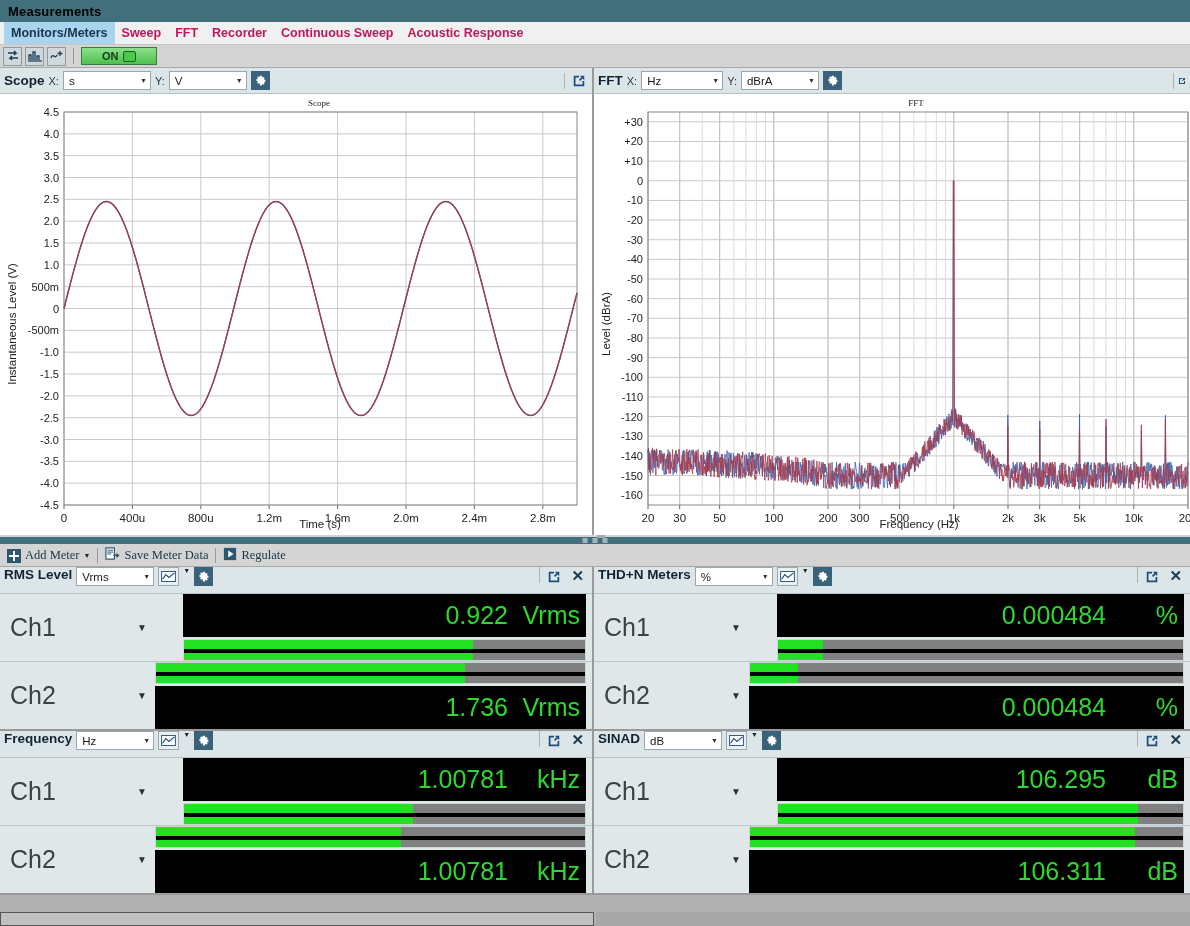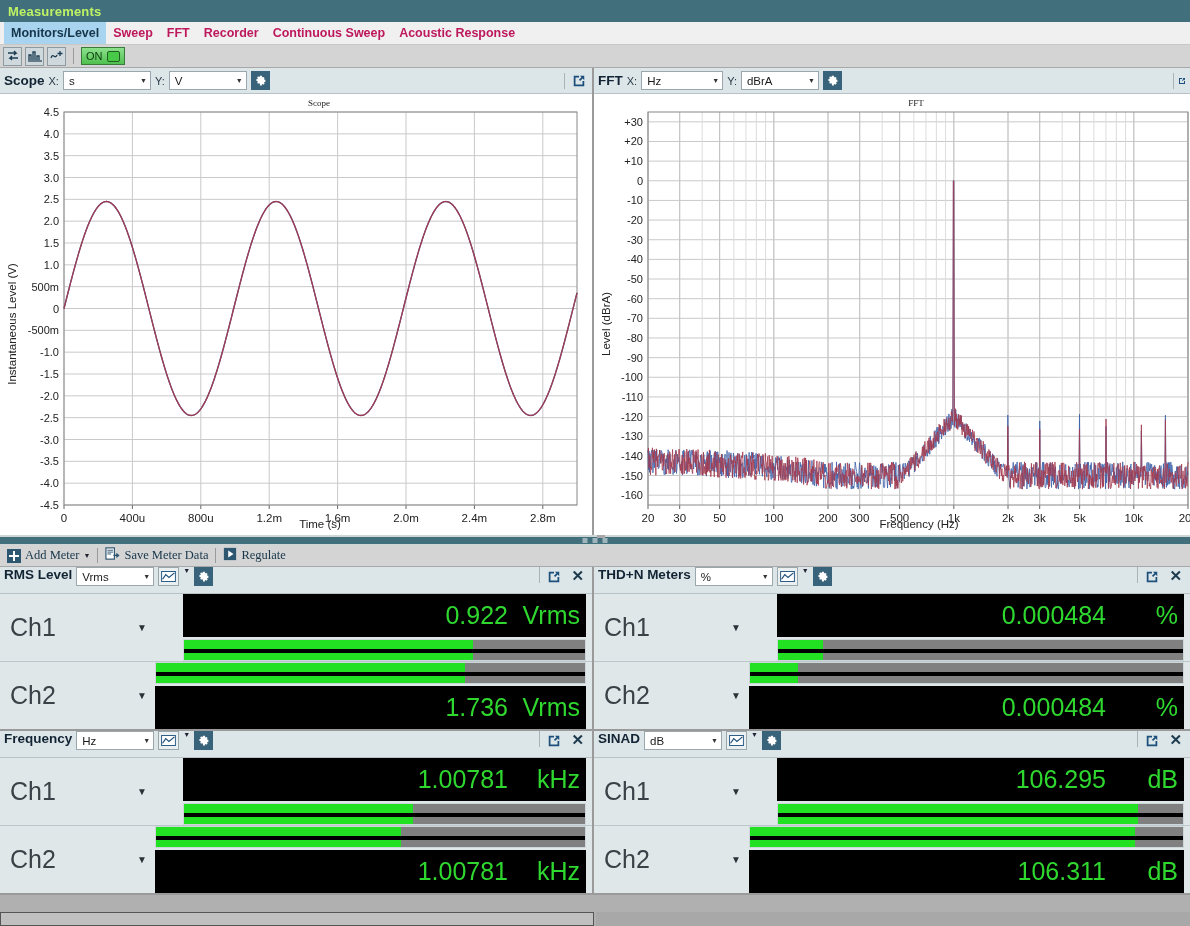--- a/index.html
+++ b/index.html
@@ -8,21 +8,21 @@
     width: 1190px; height: 926px;
     background: #b0b0b0;
     font-family: "Liberation Sans", sans-serif;
     overflow: hidden;
   }
 
   
   .titlebar {
     height: 22px;
     background: #41707c;
-    color: #bef264;
+    color: #000000;
     font-weight: bold;
     font-size: 13px;
     display: flex; align-items: center;
     padding-left: 8px;
     letter-spacing: .2px;
   }
 
   
   .tabstrip {
     height: 23px;
@@ -55,22 +55,22 @@
     background: #cfd9dd;
     border: 1px solid #8d9ba1;
     display: flex; align-items: center; justify-content: center;
   }
   .tbsep { width: 1px; height: 16px; background: #9a9a9a; margin: 0 4px; }
   .onbtn {
     height: 18px;
     background: linear-gradient(#8ce08c, #4fc04f);
     border: 1px solid #3a7a3a;
     display: flex; align-items: center; gap: 4px;
-    padding: 0 4px;
-    font-size: 11px; font-weight: normal; color: #0d3d0d;
+    padding: 0 20px;
+    font-size: 11px; font-weight: bold; color: #0d3d0d;
   }
   .onbtn .led {
     width: 13px; height: 11px;
     background: #48c948;
     border: 1px solid #1f5e1f;
     border-radius: 2px;
   }
 
   
   .graphs {
@@ -252,21 +252,21 @@
 </style>
 </head>
 <body>
 
 <div class="titlebar">
   <span>Measurements</span>
 </div>
 
 <div class="tabstrip">
   <div class="tab active">
-      <span>Monitors/Level</span>
+      <span>Monitors/Meters</span>
     </div>
   <div class="tab">
       <span>Sweep</span>
     </div>
   <div class="tab">
       <span>FFT</span>
     </div>
   <div class="tab">
       <span>Recorder</span>
     </div>

